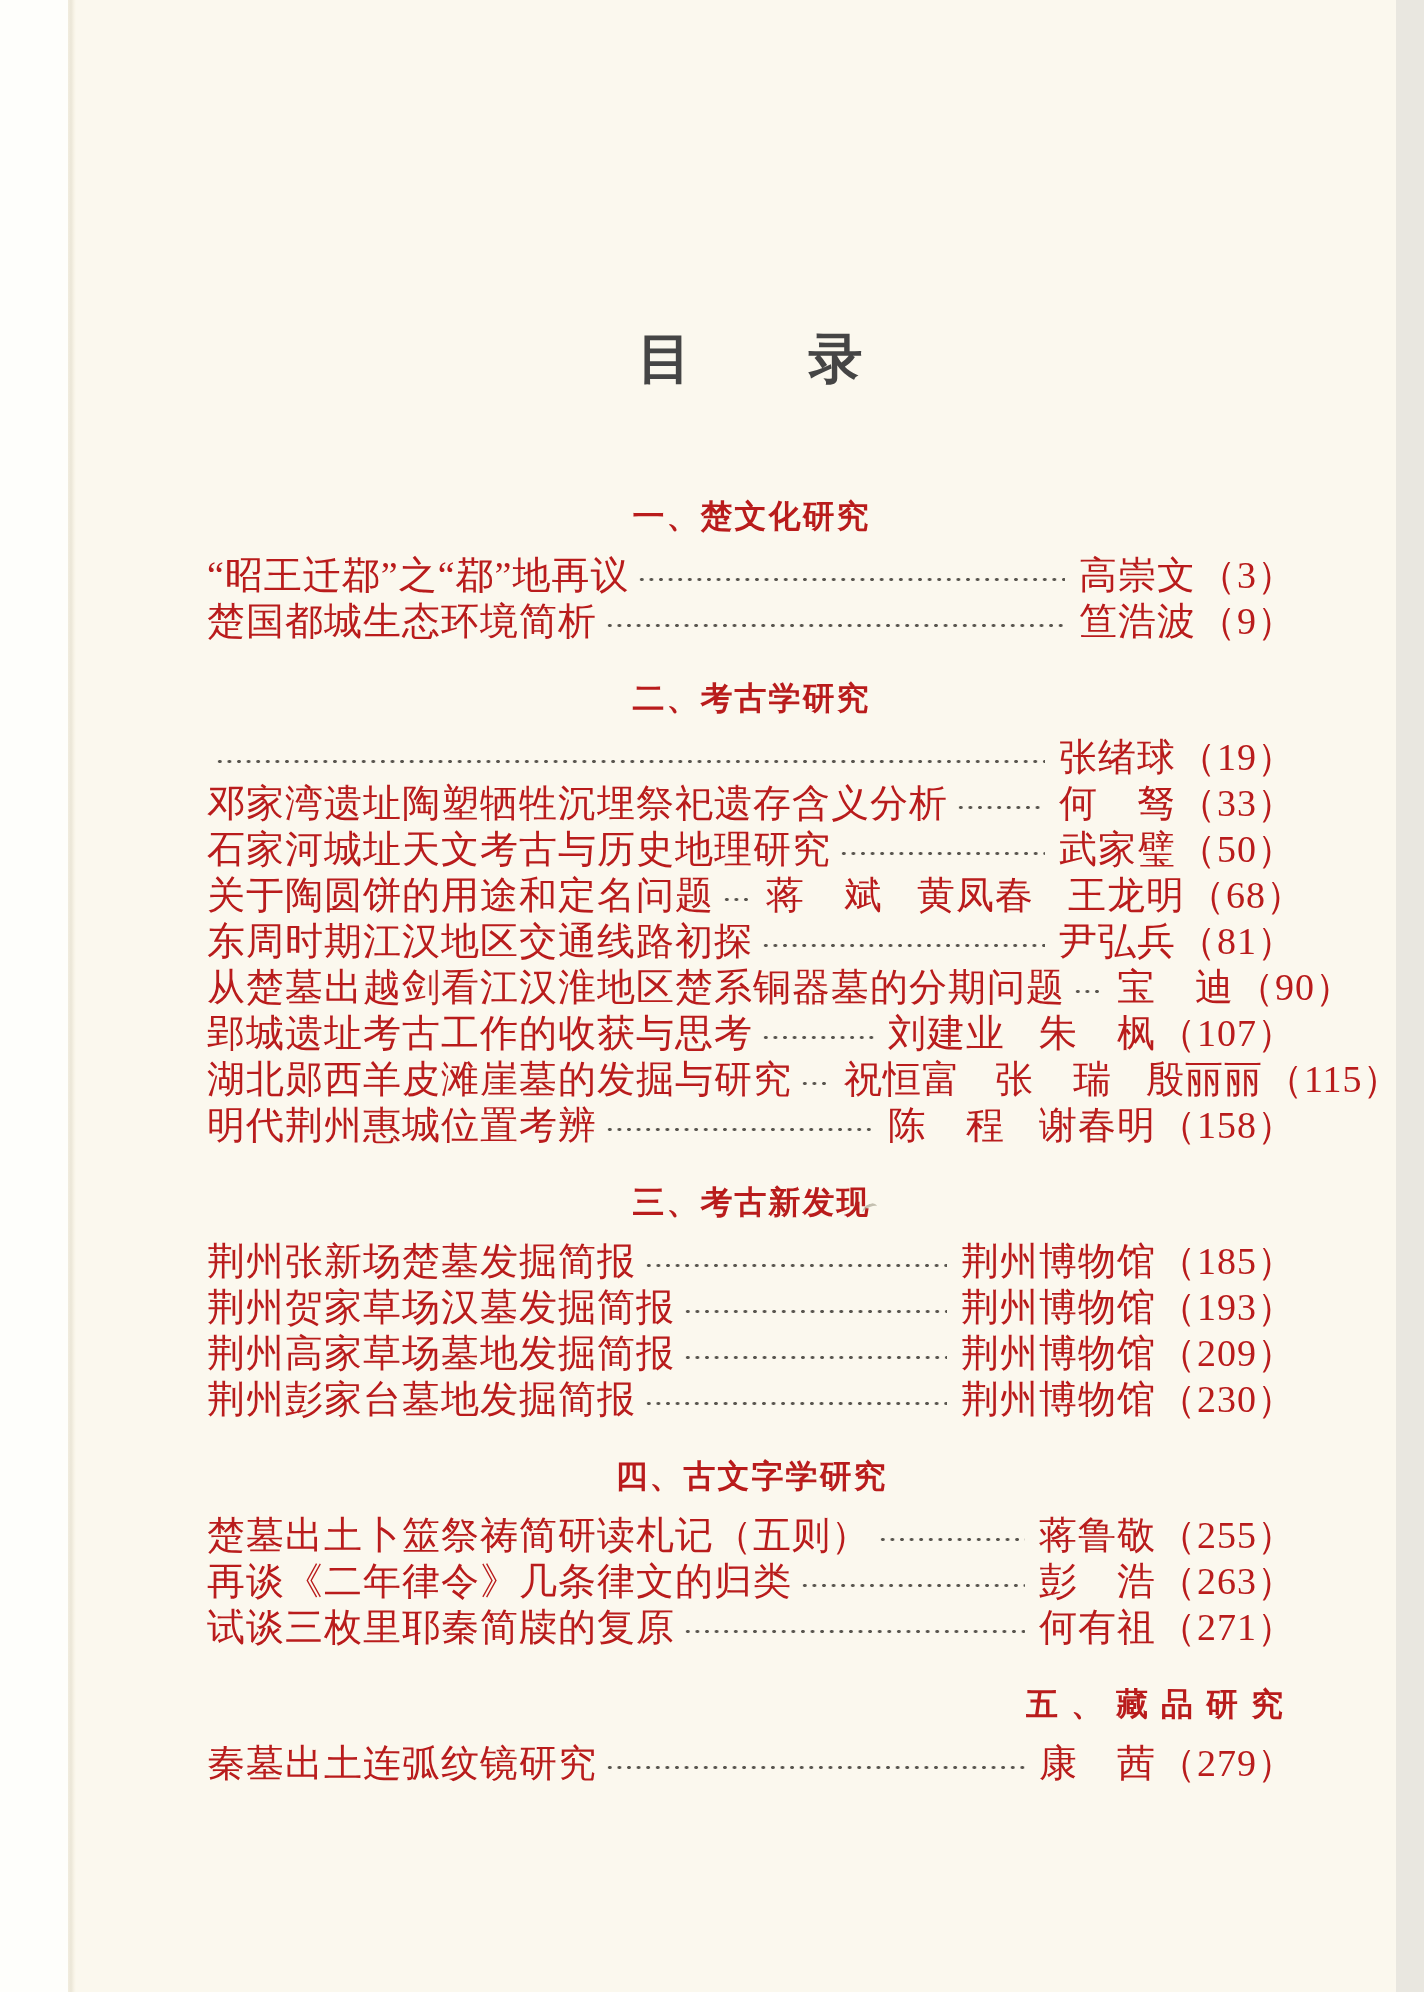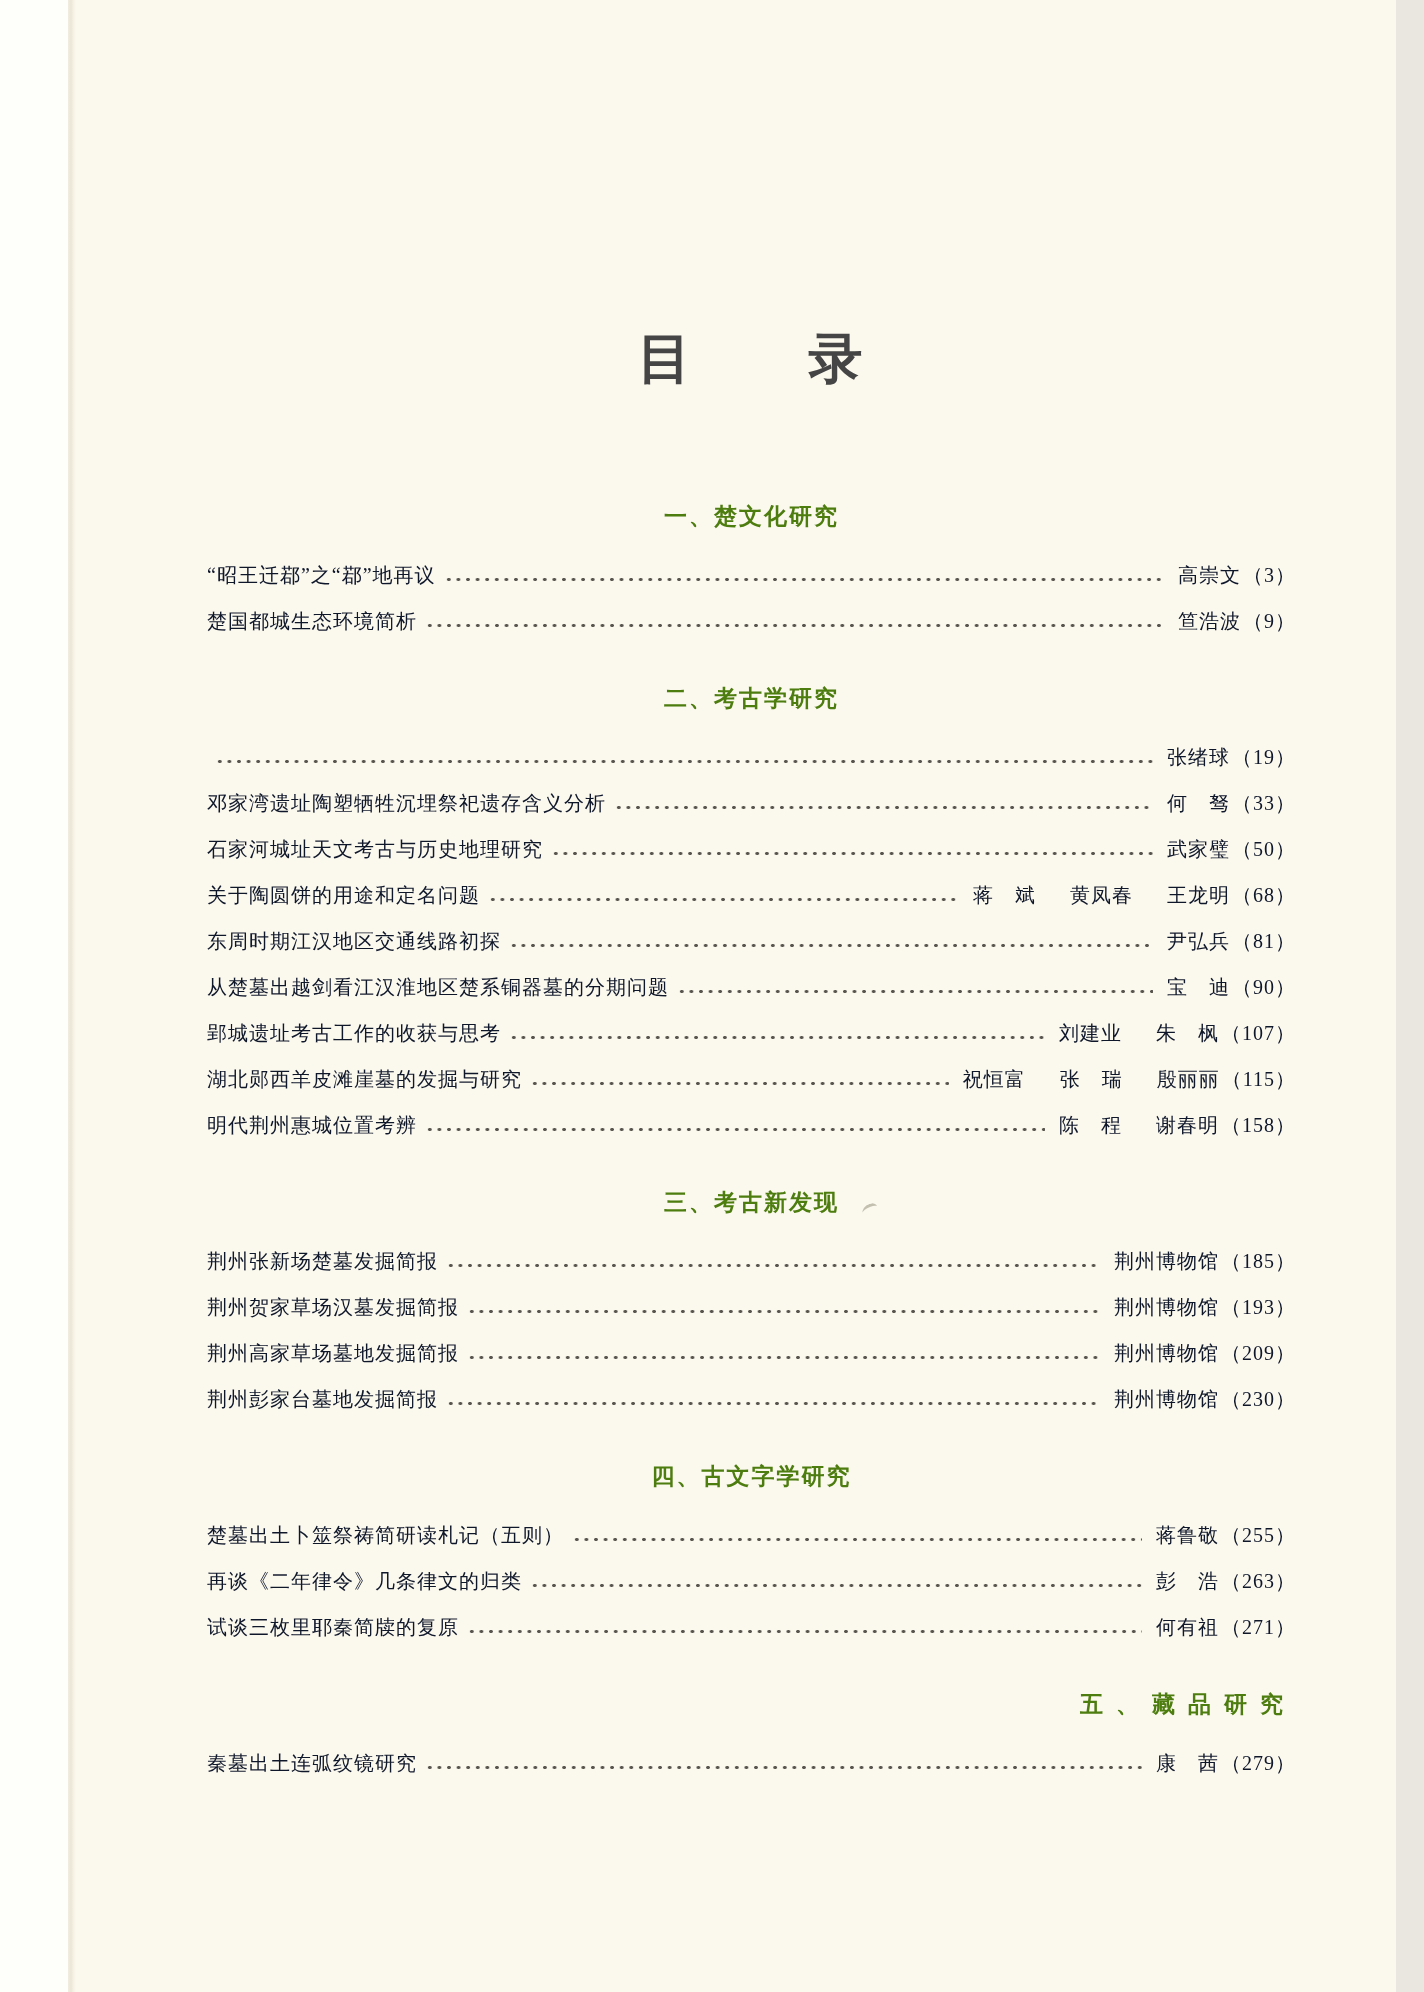--- a/index.html
+++ b/index.html
@@ -23,30 +23,30 @@
   }
   .content{
     position:absolute;left:207px;top:0;width:1089px;
   }
   .title{
     margin:0;padding-top:328px;height:62px;line-height:62px;
     text-align:center;font-size:54px;font-weight:bold;
     color:#454545;letter-spacing:3px;
   }
   .sec h2{
-    margin:34px 0 16px;line-height:40px;font-size:23px;
+    margin:34px 0 16px;line-height:40px;font-size:32px;
     text-align:center;font-weight:bold;
     font-family:"Liberation Sans","DejaVu Sans",sans-serif;
-    color:#4d7c0f;letter-spacing:2px;
+    color:#b91c1c;letter-spacing:2px;
   }
   #sections .sec:first-child h2{margin-top:106px;}
   .sec h2.spaced{letter-spacing:13px;text-indent:13px;text-align:right;}
   .entry{
     display:flex;align-items:center;height:46px;
-    font-size:20px;white-space:nowrap;color:#0f172a;
+    font-size:38px;white-space:nowrap;color:#b91c1c;
   }
   .entry-title{flex:none;letter-spacing:1px;}
   .leader{
     flex:1 1 auto;height:7px;min-width:30px;
     margin:8px 14px 0 8px;
     background-image:radial-gradient(circle,#58554e 1.6px,rgba(0,0,0,0) 1.9px);
     background-size:9.6px 7px;background-repeat:repeat-x;background-position:0 50%;
   }
   .authors{flex:none;display:flex;align-items:flex-start;letter-spacing:1px;}
   .author{margin-left:34px;}

